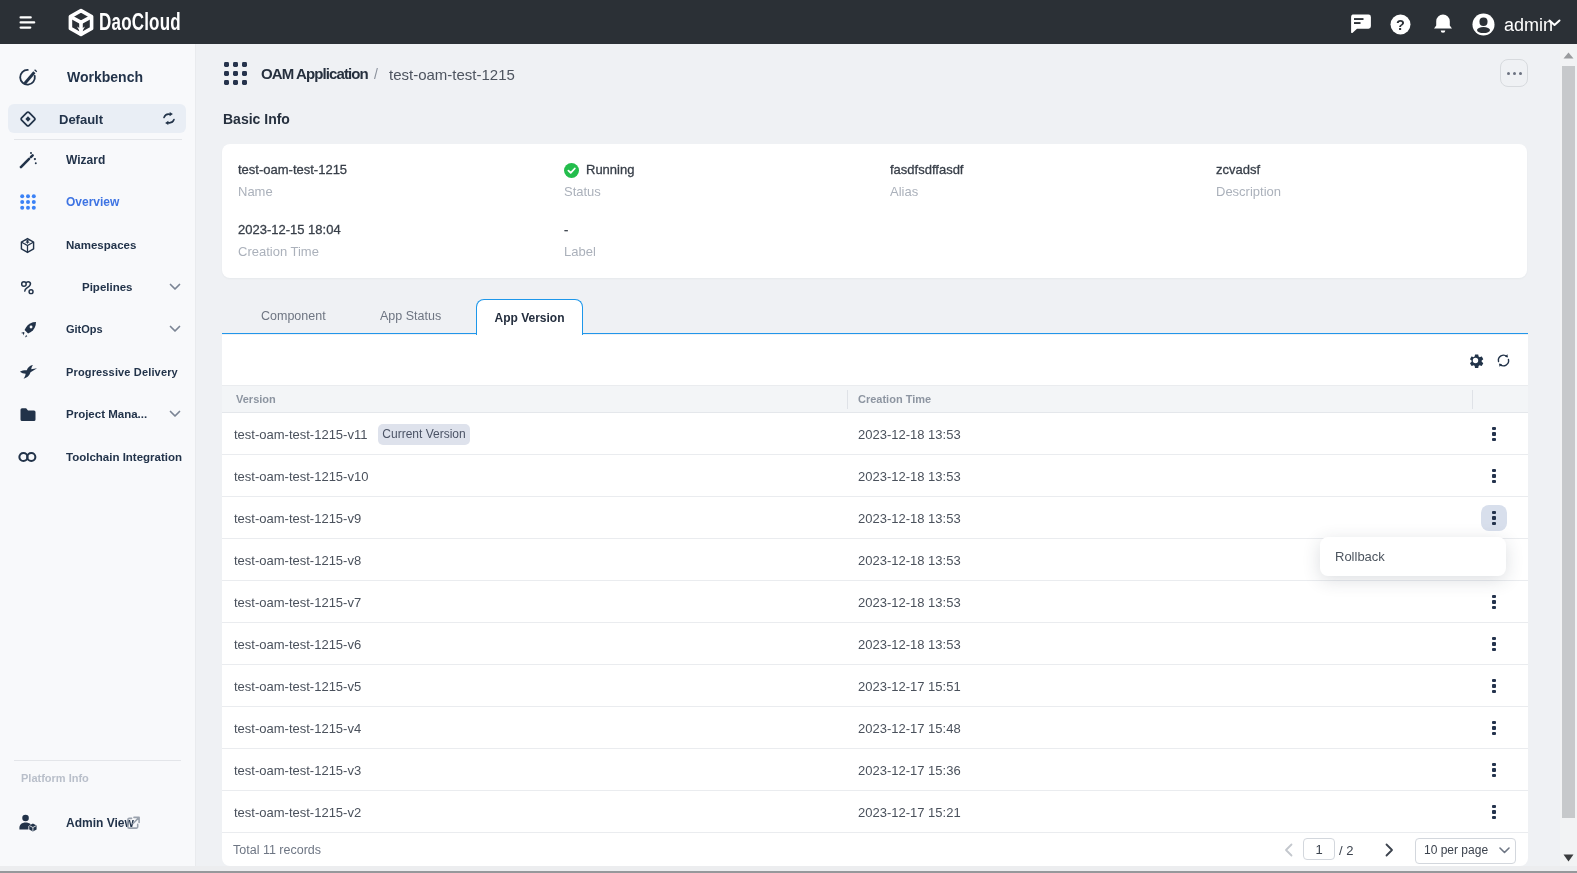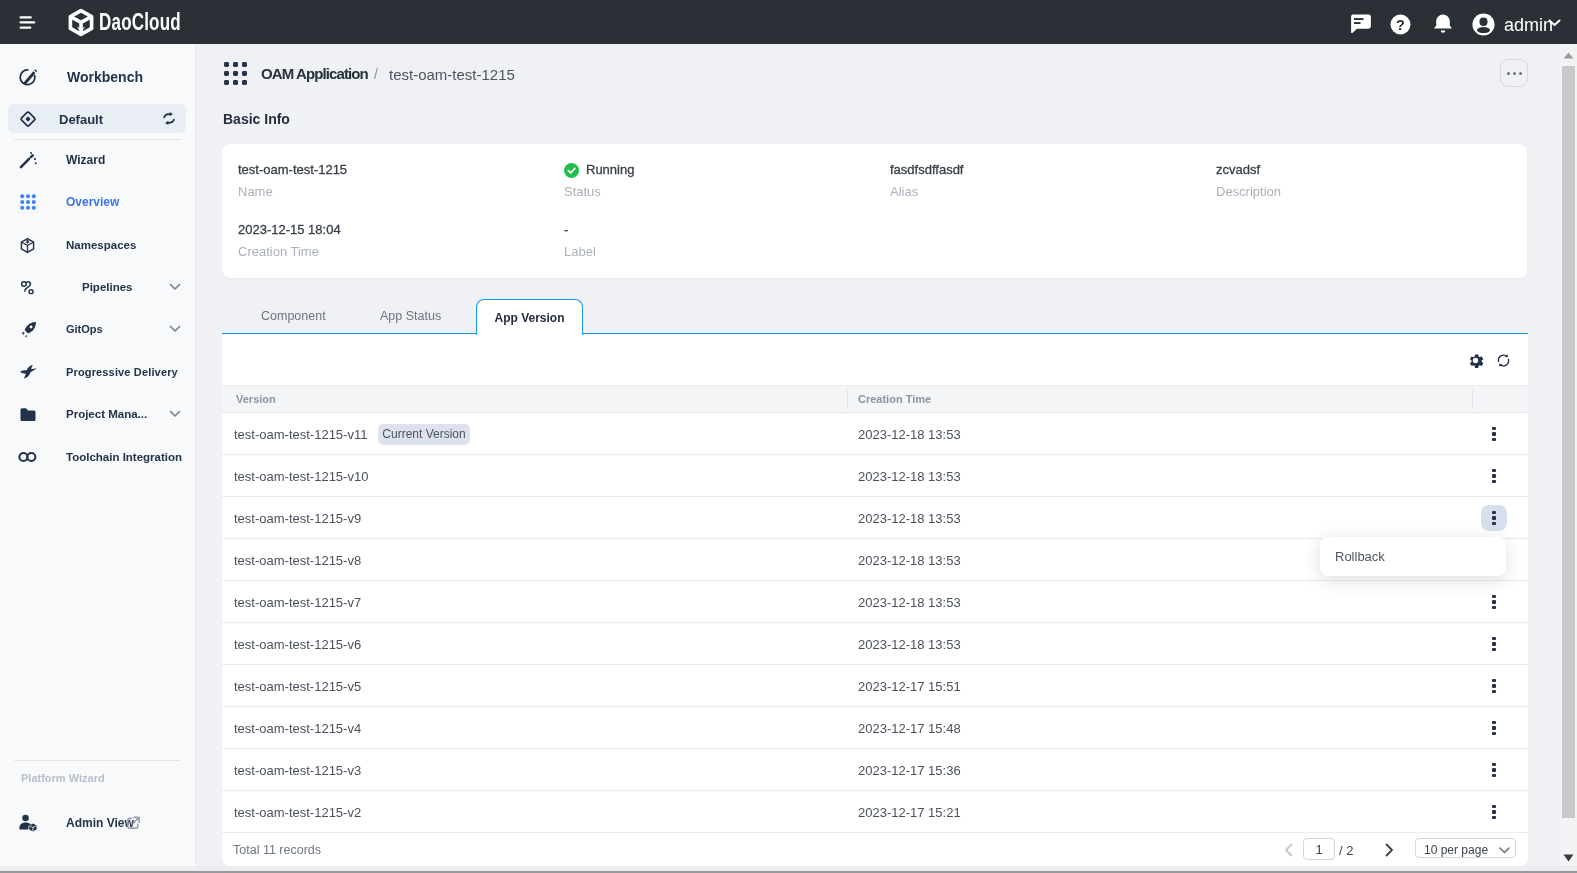--- a/index.html
+++ b/index.html
@@ -181,21 +181,21 @@
 
   <div class="sitem" style="top:396px;">
     <svg class="ic" style="width:22px;height:12px;left:17px;" viewBox="0 0 26 14">
       <circle cx="7.6" cy="7" r="4.8" stroke="#223349" stroke-width="2.4" fill="none"></circle>
       <circle cx="16.9" cy="7" r="4.8" stroke="#223349" stroke-width="2.4" fill="none"></circle>
     </svg>
     <span class="tx" style="font-size:11.5px;">Toolchain Integration</span>
   </div>
 
   <div class="abs" style="left:14px; top:716px; width:167px; height:1px; background:#e3e5e9;"></div>
-  <div class="abs" style="left:21px; top:728px; color:#b9bfca; font-size:11px; font-weight:700;">Platform Wizard</div>
+  <div class="abs" style="left:21px; top:728px; color:#b9bfca; font-size:11px; font-weight:700;">Platform Info</div>
   <div class="sitem" style="top:762px;">
     <svg class="ic" style="width:20px;height:18px;left:18px;" viewBox="0 0 24 22">
       <circle cx="9" cy="5" r="4" fill="#223349"></circle>
       <path d="M9 10.5 c-4.5 0 -7.5 2.6 -7.5 6.5 v2 h11 v-4 l3 -2.5 c-1.8 -1.3 -4.1 -2 -6.5 -2 z" fill="#223349"></path>
       <g transform="translate(13.5,11.5)">
         <path d="M4.5 0 L9 2.5 L9 7.5 L4.5 10 L0 7.5 L0 2.5 Z" fill="#223349"></path>
         <path d="M0.5 2.8 L4.5 5 L8.5 2.8 M4.5 5 L4.5 9.5" stroke="#f8f9fb" stroke-width="1" fill="none"></path>
       </g>
     </svg>
     <span class="tx" style="font-size:12px;">Admin View</span>
@@ -391,21 +391,21 @@
 
   <div style="position:absolute; left:11px; top:508px; font-size:12.5px; color:#6e7684;">Total 11 records</div>
   <svg style="position:absolute; left:1062px; top:508px;" width="9" height="14" viewBox="0 0 9 14">
       <path d="M7.5 1.5 L2 7 L7.5 12.5" stroke="#c3c7cd" stroke-width="1.8" fill="none" stroke-linecap="round" stroke-linejoin="round"></path>
     </svg>
   <div style="position:absolute; left:1081px; top:503.5px; width:32px; height:22px; border:1px solid #d3d7dd; border-radius:4px; background:#fff; text-align:center; line-height:22px; font-size:13px; color:#3c434e;">1</div>
   <div style="position:absolute; left:1117px; top:508px; font-size:13px; color:#3c434e;">/ 2</div>
   <svg style="position:absolute; left:1163px; top:508px;" width="9" height="14" viewBox="0 0 9 14">
       <path d="M1.5 1.5 L7 7 L1.5 12.5" stroke="#3c434e" stroke-width="1.8" fill="none" stroke-linecap="round" stroke-linejoin="round"></path>
     </svg>
-  <div style="position:absolute; left:1193px; top:503.5px; width:101px; height:20px; border:1px solid #d3d7dd; border-radius:4px; background:#fff;">
+  <div style="position:absolute; left:1193px; top:503.5px; width:101px; height:26px; border:1px solid #d3d7dd; border-radius:4px; background:#fff;">
     <span style="position:absolute; left:8px; top:3.5px; font-size:12px; color:#3c434e;">10 per page</span>
     <svg style="position:absolute; left:83px; top:8px;" width="11" height="7" viewBox="0 0 11 7">
         <path d="M1 1 L5.5 5.5 L10 1" stroke="#6e7684" stroke-width="1.6" fill="none" stroke-linecap="round" stroke-linejoin="round"></path>
       </svg>
   </div>
 </div>
 
 <div class="abs" style="left:1320px; top:536.5px; width:186px; height:39px; background:#fff; border-radius:8px; box-shadow:0 4px 18px rgba(40,50,70,0.16); z-index:20; display:flex; align-items:center;">
   <span style="margin-left:15px; font-size:13px; color:#4d555f;">Rollback</span>
 </div>

